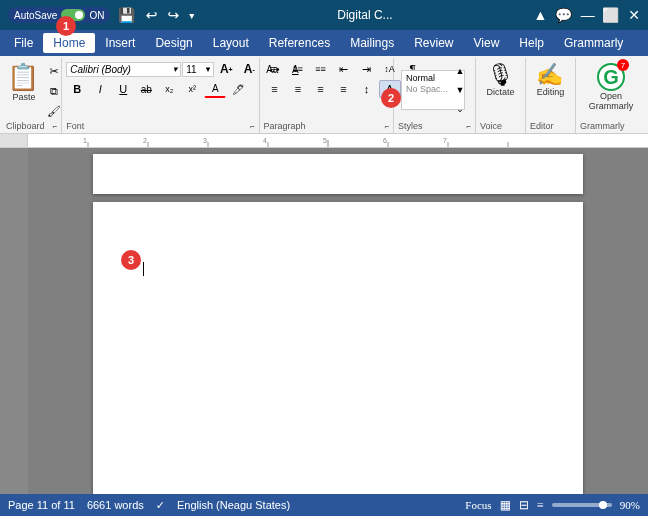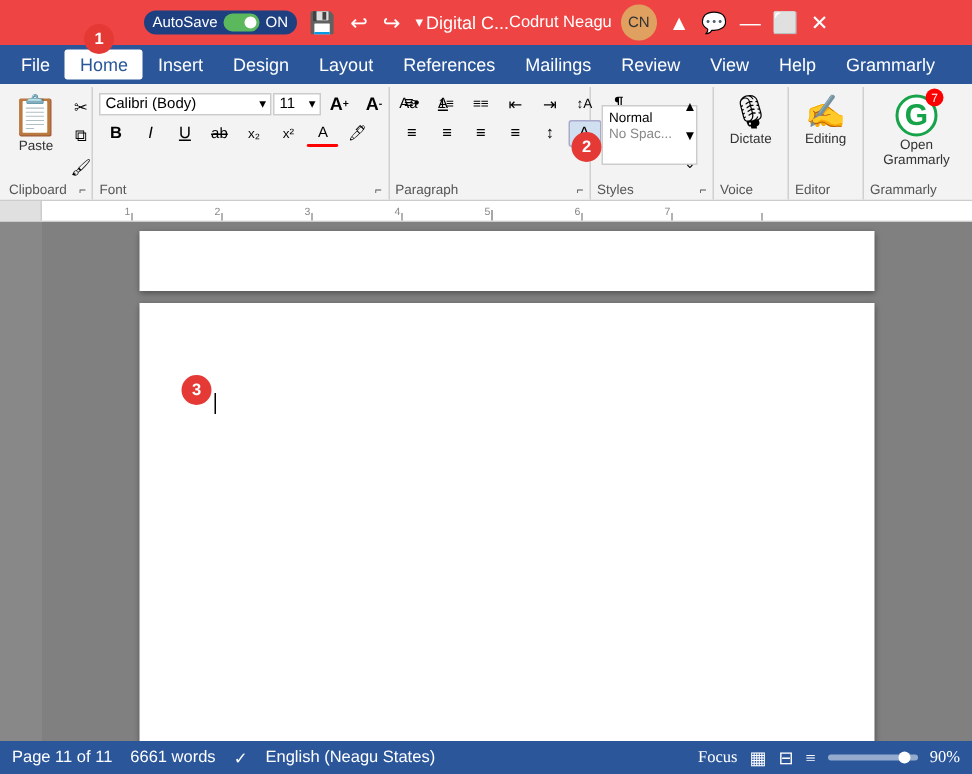--- a/index.html
+++ b/index.html
@@ -1,24 +1,24 @@
 <!DOCTYPE html>
 <html><head>
   <meta charset="utf-8">
   <style>
     * { margin: 0; padding: 0; box-sizing: border-box; }
     body { font-family: 'Segoe UI', Arial, sans-serif; font-size: 12px; background: #f0f0f0; overflow: hidden; width: 648px; height: 516px; }
 
     
     .title-bar {
-      background: #ef4444;
+      background: #0c4a6e;
       height: 30px;
       display: flex;
       align-items: center;
-      justify-content: center;
+      justify-content: space-between;
       padding: 0 8px;
       color: white;
     }
     .title-bar-left { display: flex; align-items: center; gap: 6px; }
     .autosave-toggle {
       background: #1e4080;
       border-radius: 10px;
       padding: 2px 6px;
       font-size: 10px;
       display: flex;
@@ -160,21 +160,21 @@
     .font-box {
       border: 1px solid #ccc;
       background: white;
       padding: 1px 3px;
       font-size: 11px;
       cursor: pointer;
       display: flex;
       align-items: center;
       justify-content: space-between;
     }
-    .font-name-box { width: 115px; }
+    .font-name-box { width: 115px; font-style: italic; }
     .font-size-box { width: 32px; }
 
     .doc-scroll-area {
       flex: 1;
       background: #808080;
       display: flex;
       flex-direction: column;
       align-items: center;
       padding: 6px 0;
       overflow-y: auto;
@@ -211,26 +211,20 @@
         <span>ON</span>
       </div>
 
       <span class="qa-btn">💾</span>
       <span class="qa-btn">↩</span>
       <span class="qa-btn">↪</span>
       <span class="qa-btn" style="font-size:10px;">▾</span>
     </div>
     <div class="title-bar-title">Digital C...</div>
     <div class="title-bar-right">
-      <div class="user-info">
-        <span>Codrut Neagu</span>
-        <div class="avatar">
-          <span>CN</span>
-        </div>
-      </div>
       <span style="font-size:14px; cursor:pointer;">▲</span>
       <span style="font-size:14px; cursor:pointer;">💬</span>
       <span style="font-size:14px; cursor:pointer;">—</span>
       <span style="font-size:14px; cursor:pointer;">⬜</span>
       <span style="font-size:14px; cursor:pointer;">✕</span>
     </div>
   </div>
 
   <div class="menu-bar">
     <div class="menu-item">File</div>

